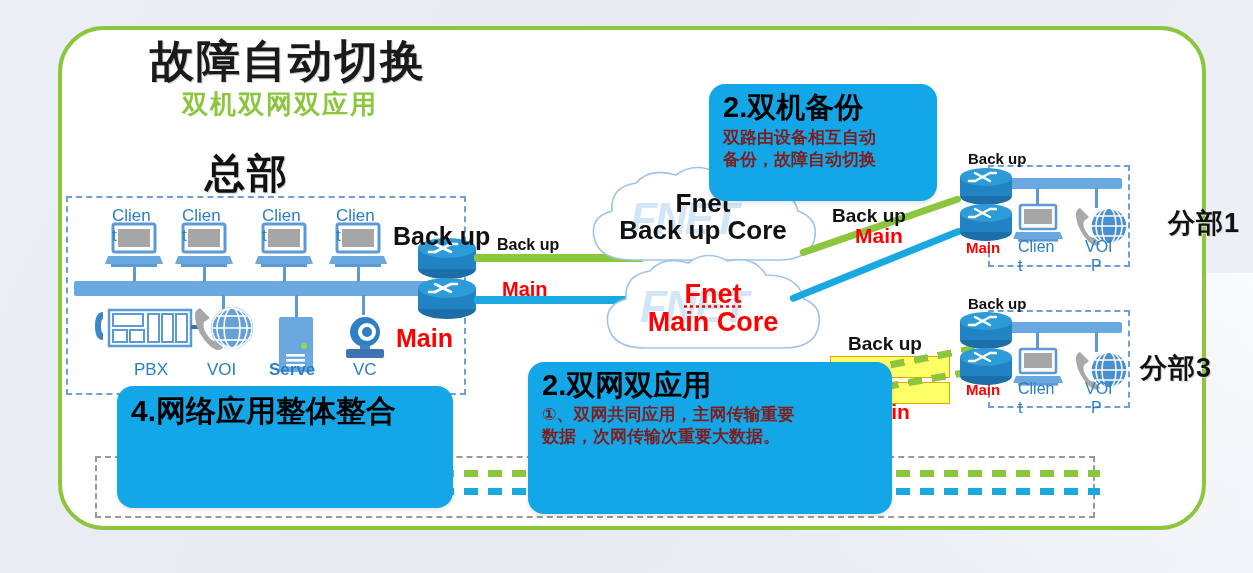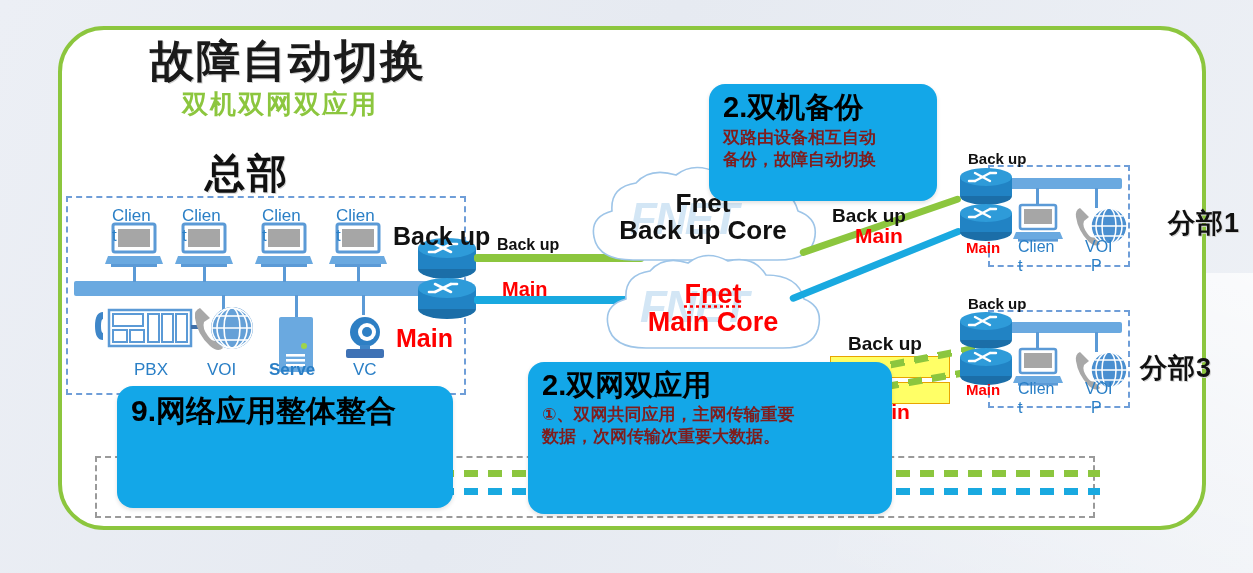--- a/index.html
+++ b/index.html
@@ -420,21 +420,21 @@
 
   <div class="callout" style="left:709px;top:84px;width:228px;height:117px;">
     <div class="c-title" style="font-size:29px;margin-bottom:3px;">2.双机备份</div>
     <div class="c-body" style="font-size:17px;">
       <div>双路由设备相互自动</div>
       <div>备份，故障自动切换</div>
     </div>
   </div>
 
   <div class="callout" style="left:117px;top:386px;width:336px;height:122px;">
-    <div class="c-title" style="font-size:30px;margin-bottom:2px;">9.网络应用整体整合</div>
+    <div class="c-title" style="font-size:30px;margin-bottom:2px;">4.网络应用整体整合</div>
   </div>
 
   <div class="callout" style="left:528px;top:362px;width:364px;height:152px;">
     <div class="c-title" style="font-size:29px;margin-bottom:2px;">2.双网双应用</div>
     <div class="c-body" style="font-size:17px;">
       <div>①、双网共同应用，主网传输重要</div>
       <div>数据，次网传输次重要大数据。</div>
     </div>
   </div>
 

